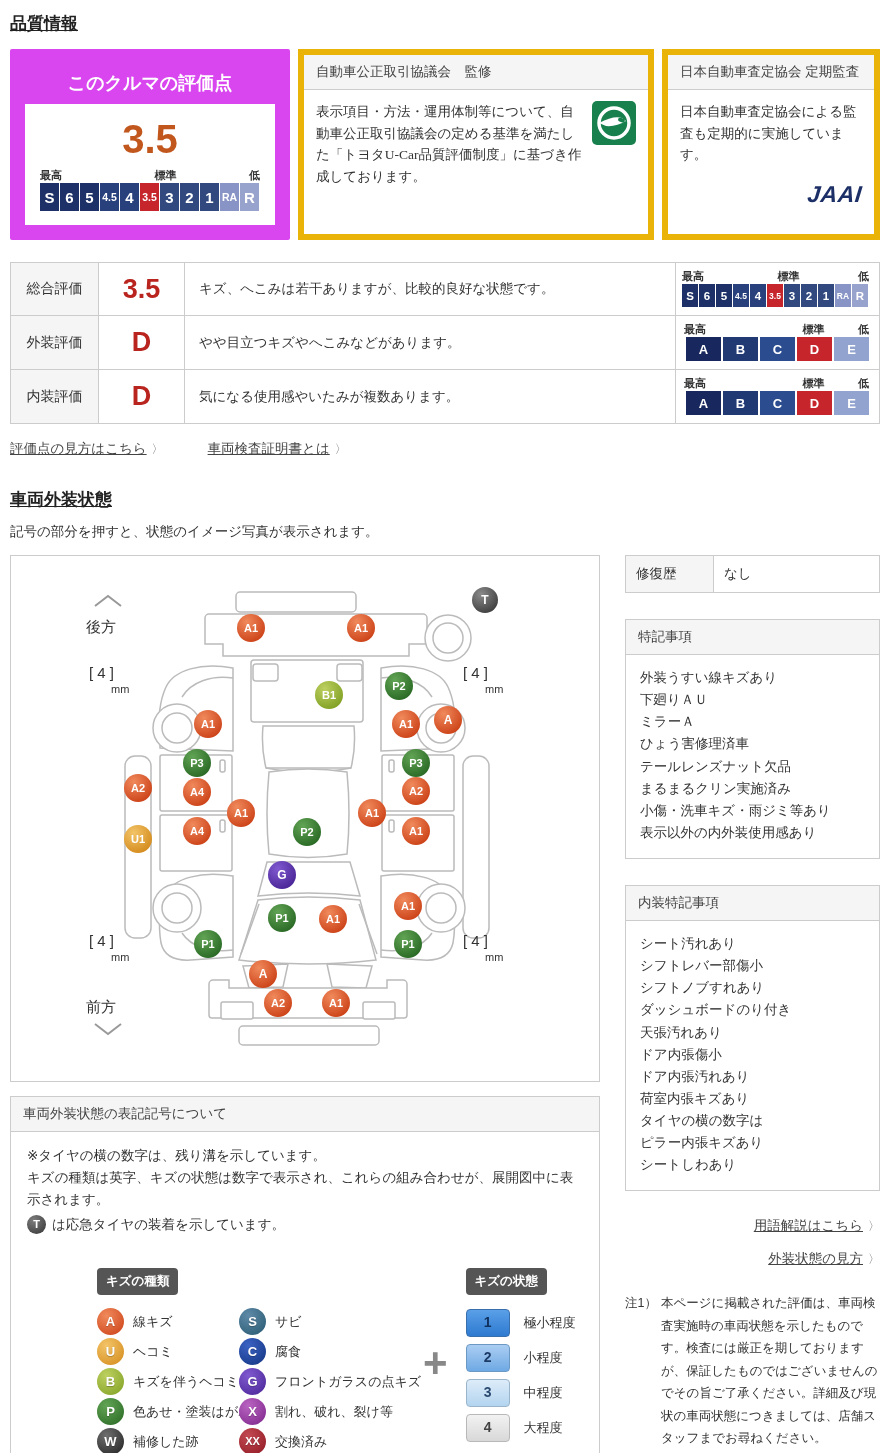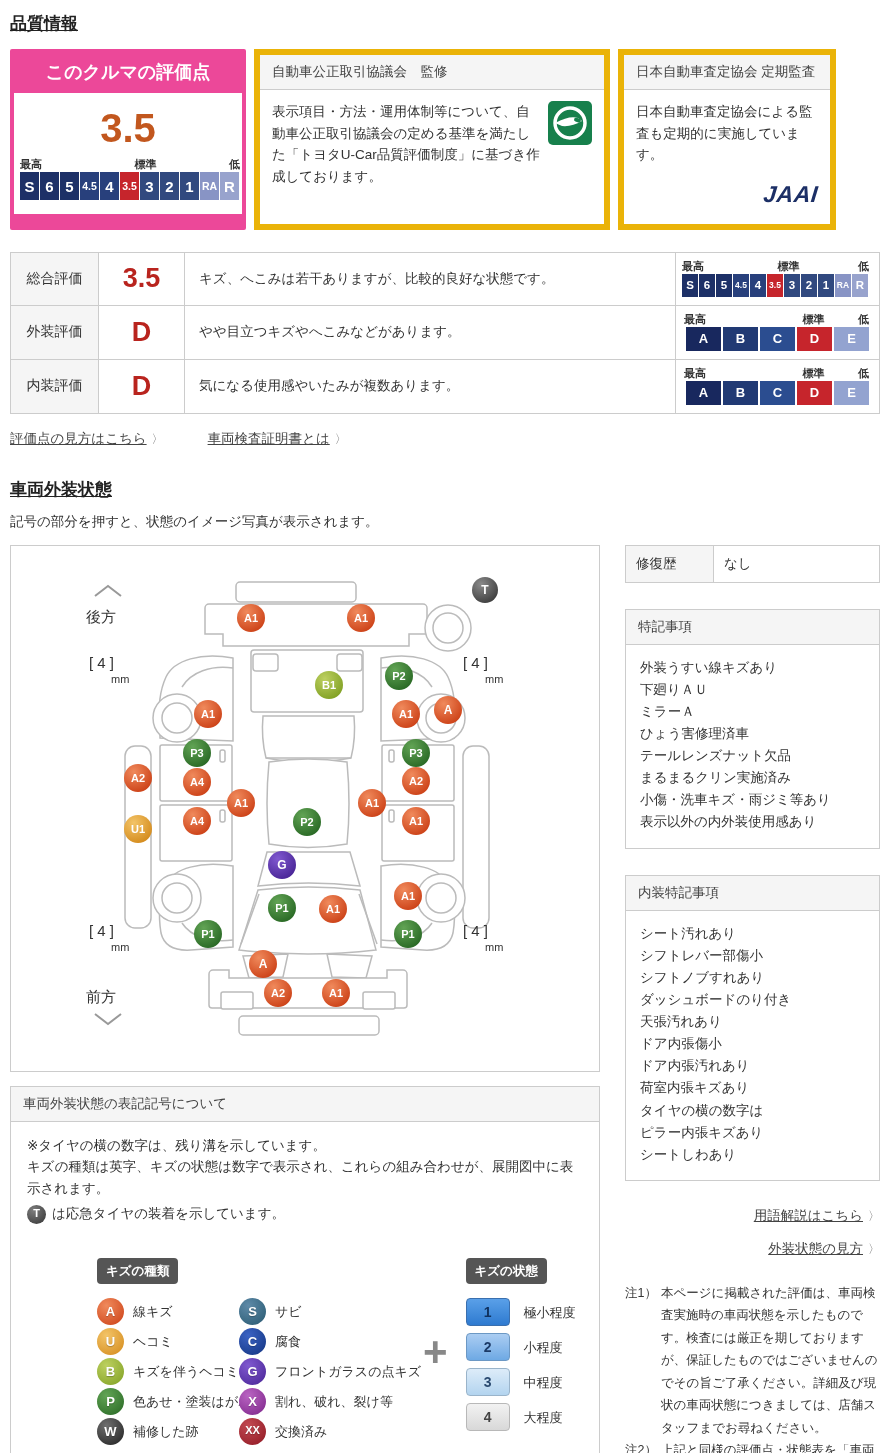--- a/index.html
+++ b/index.html
@@ -7,31 +7,31 @@
     width:890px; background:#fff; color:#333;
     font-family:"Liberation Sans","DejaVu Sans",sans-serif;
   }
   .wrap { width:890px; padding:12px 10px 16px; }
 
   h1.sec-title, h2.sec-title { font-size:17px; font-weight:bold; color:#222; margin:0 0 14px;text-decoration:underline; }
 
   
   .top-row { display:flex; gap:8px; margin-bottom:22px; align-items:stretch; }
 
-  .score-box { width:236px; background:#ec4899; border-radius:2px; padding:4px; }
+  .score-box { width:280px; background:#d946ef; border-radius:2px; padding:15px; }
   .score-box .sb-header { color:#fff; font-size:18px; font-weight:bold; text-align:center; padding:7px 0 9px; }
   .score-box .sb-panel { background:#fff; padding:14px 6px 14px; }
   .score-box .sb-score { font-size:40px; font-weight:bold; color:#c2571e; text-align:center; line-height:1.05; margin-bottom:8px; }
 
   .info-box { border:6px solid #eab308; background:#fff; display:flex; flex-direction:column; }
   .info-box.mid { width:356px; }
   .info-box.rgt { width:218px; }
   .ib-header { background:#f5f5f5; border-bottom:1px solid #ccc; padding:8px 12px; font-size:13.5px; color:#444; }
   .ib-body { padding:11px 12px; font-size:13.5px; line-height:1.6; color:#333; flex:1; }
-  .ib-flex { display:flex; gap:8px; }
+  .ib-flex { display:flex; gap:8px;font-family:Liberation Serif, serif; }
   .ib-flex .txt { flex:1; }
   .jaai { text-align:right; margin-top:10px; font-size:23px; font-weight:900; font-style:italic;
           color:#1c2f66; letter-spacing:0.5px; transform:skewX(-6deg); }
 
   
   .scalebar { width:-moz-fit-content; width:fit-content; }
   .scalebar.center { margin:0 auto; }
   .scalebar.right { margin-left:auto; }
   .scale-labels { position:relative; height:15px; font-size:11px; font-weight:bold; color:#333; }
   .scale-labels span { position:absolute; top:0; white-space:nowrap; }

